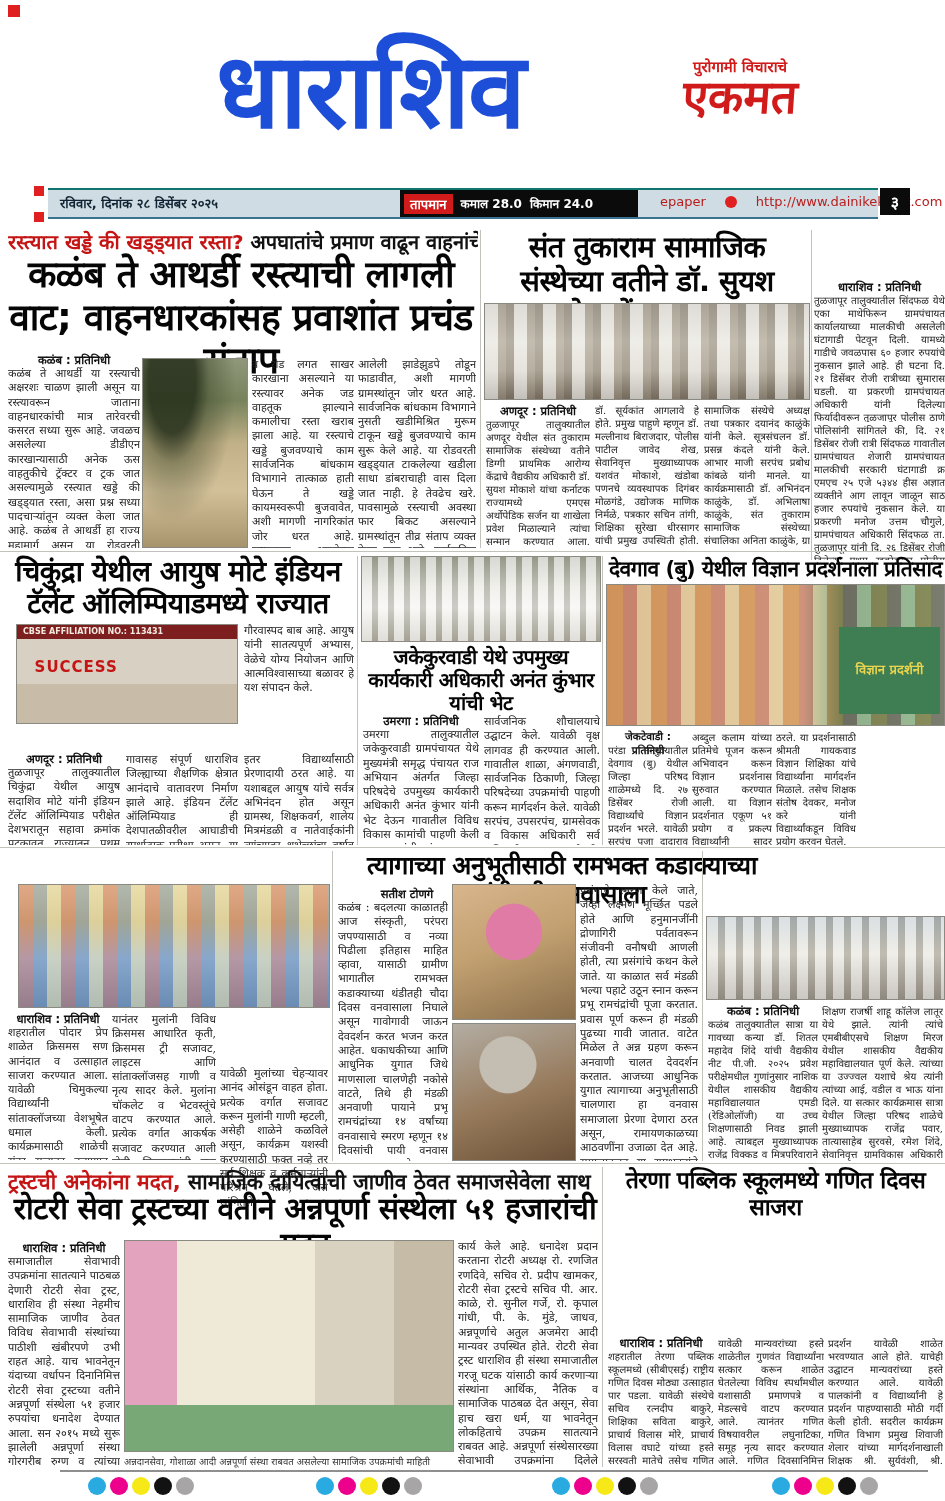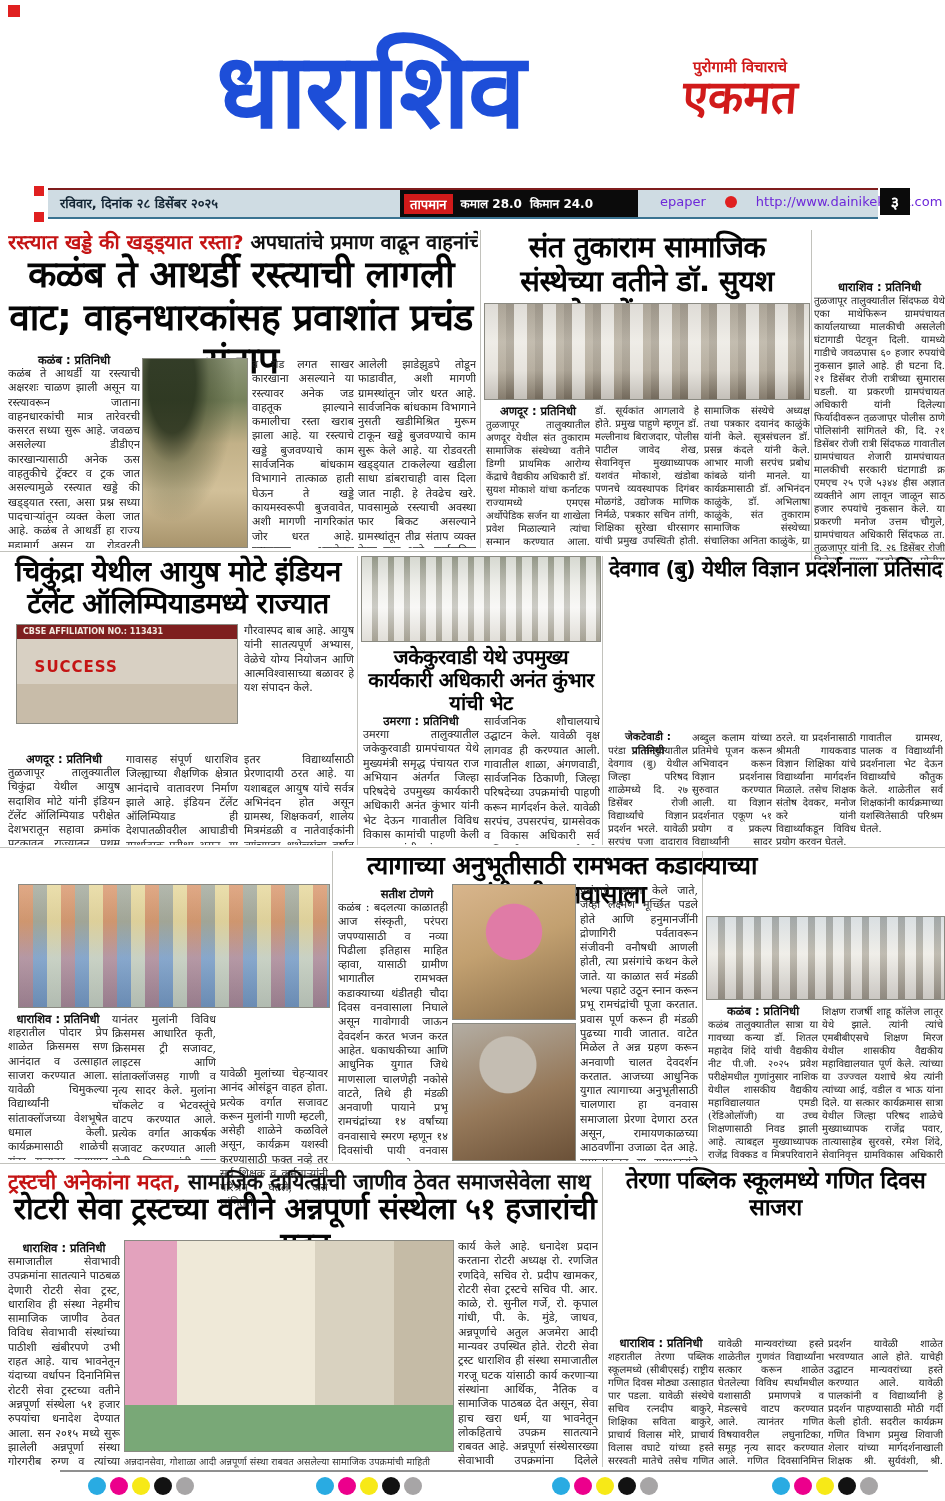--- a/index.html
+++ b/index.html
@@ -10,27 +10,27 @@
             font-size:104px;font-weight:bold;color:#1d4ed8;line-height:1.25;letter-spacing:-2px;}
   .tagline{position:absolute;left:650px;top:56px;width:180px;text-align:center;
            font-size:15px;font-weight:bold;color:#d11a1a;}
   .brand{position:absolute;left:650px;top:72px;width:180px;text-align:center;
          font-size:46px;font-weight:bold;color:#d11a1a;transform:skewX(-4deg);line-height:1.1;}
   .nextlogo{position:absolute;left:588px;top:117px;width:216px;height:56px;
             background:linear-gradient(100deg,#1b9bd7 0 67%,#0d0d0d 67% 100%);
             display:flex;align-items:center;justify-content:center;
             font-size:42px;font-weight:bold;color:#fff;letter-spacing:6px;font-style:italic;}
   .datebar{position:absolute;left:48px;top:188px;width:830px;height:27px;background:#cfdce3;
-           border-top:2px solid #7f1d1d;border-bottom:2px solid #3a7391;}
+           border-top:2px solid #0f766e;border-bottom:2px solid #3a7391;}
   .datetext{position:absolute;left:12px;top:4px;font-size:13px;font-weight:bold;color:#122433;}
   .tempseg{position:absolute;left:352px;top:0;height:100%;width:238px;background:#0b0b0b;
            display:flex;align-items:center;gap:8px;padding:0 4px;box-sizing:border-box;}
   .templabel{background:#d11a1a;color:#fff;font-size:13px;font-weight:bold;padding:1px 6px;}
   .tempval{color:#fff;font-size:12px;font-weight:bold;}
-  .epaperseg{position:absolute;left:612px;top:4px;font-size:13px;color:#6d28d9;display:flex;align-items:center;gap:19px;}
+  .epaperseg{position:absolute;left:612px;top:4px;font-size:13px;color:#b91c1c;display:flex;align-items:center;gap:19px;}
   .redball{width:12px;height:12px;border-radius:50%;background:#e02020;display:inline-block;}
   .pagebox{position:absolute;left:880px;top:188px;width:30px;height:27px;background:#0b0b0b;
            color:#fff;font-size:16px;font-weight:bold;display:flex;align-items:center;justify-content:center;}
   .kicker{position:absolute;font-weight:bold;white-space:nowrap;overflow:hidden;}
   .kicker .red{color:#c41414;}
   .kicker .blk{color:#111;}
   .headline{position:absolute;font-weight:bold;color:#050505;text-align:center;line-height:1.16;letter-spacing:-0.5px;}
   .byline{position:absolute;font-size:11.5px;font-weight:bold;text-align:center;color:#111;}
   .col{position:absolute;font-size:11px;line-height:1.3;text-align:justify;color:#222;
        overflow:hidden;font-family:"DejaVu Serif",serif;}
@@ -139,25 +139,27 @@
   <div class="vdiv" style="left:357px;top:556px;height:289px;"></div>
 
   <div class="photo ph-jakekur" style="left:361px;top:556px;width:240px;height:86px;"></div>
   <div class="headline" style="left:361px;top:646px;width:240px;font-size:20px;">जकेकुरवाडी येथे उपमुख्य कार्यकारी अधिकारी अनंत कुंभार यांची भेट</div>
   <div class="byline" style="left:363px;top:713px;width:116px;">उमरगा : प्रतिनिधी</div>
   <div class="col" style="left:363px;top:728px;width:116px;height:117px;">उमरगा तालुक्यातील जकेकुरवाडी ग्रामपंचायत येथे मुख्यमंत्री समृद्ध पंचायत राज अभियान अंतर्गत जिल्हा परिषदेचे उपमुख्य कार्यकारी अधिकारी अनंत कुंभार यांनी भेट देऊन गावातील विविध विकास कामांची पाहणी केली व ग्रामस्थांशी संवाद साधून योजनांचा आढावा घेतला.</div>
   <div class="col" style="left:484px;top:715px;width:116px;height:130px;">सार्वजनिक शौचालयाचे उद्घाटन केले. यावेळी वृक्ष लागवड ही करण्यात आली. गावातील शाळा, अंगणवाडी, सार्वजनिक ठिकाणी, जिल्हा परिषदेच्या उपक्रमांची पाहणी करून मार्गदर्शन केले. यावेळी सरपंच, उपसरपंच, ग्रामसेवक व विकास अधिकारी सर्व अधिकारी, कर्मचारी, पदाधिकारी व ग्रामस्थ उपस्थित होते.</div>
   <div class="vdiv" style="left:602px;top:556px;height:289px;"></div>
 
   <div class="headline" style="left:606px;top:557px;width:339px;font-size:21px;">देवगाव (बु) येथील विज्ञान प्रदर्शनाला प्रतिसाद</div>
+  <div class="photo ph-vidnyan" style="left:606px;top:584px;width:339px;height:142px;">
+    <div class="greenboard">विज्ञान प्रदर्शनी</div>
+  </div>
   <div class="byline" style="left:608px;top:729px;width:80px;font-size:10.5px;">जेकटेवाडी : प्रतिनिधी</div>
   <div class="col small" style="left:608px;top:744px;width:80px;height:101px;">परंडा तालुक्यातील देवगाव (बु) येथील जिल्हा परिषद शाळेमध्ये दि. २७ डिसेंबर रोजी विद्यार्थ्यांचे विज्ञान प्रदर्शन भरले. यावेळी सरपंच पूजा दादाराव यांची प्रमुख उपस्थिती होती.</div>
   <div class="col small" style="left:692px;top:731px;width:80px;height:114px;">अब्दुल कलाम यांच्या प्रतिमेचे पूजन करून अभिवादन करून विज्ञान प्रदर्शनास सुरुवात करण्यात आली. या विज्ञान प्रदर्शनात एकूण ५१ प्रयोग व प्रकल्प विद्यार्थ्यांनी सादर केले.</div>
   <div class="col small" style="left:776px;top:731px;width:80px;height:114px;">ठरले. या प्रदर्शनासाठी श्रीमती गायकवाड विज्ञान शिक्षिका यांचे विद्यार्थ्यांना मार्गदर्शन मिळाले. तसेच शिक्षक संतोष देवकर, मनोज करे यांनी विद्यार्थ्यांकडून विविध प्रयोग करवून घेतले.</div>
-  <div class="col small" style="left:860px;top:731px;width:83px;height:114px;">गावातील ग्रामस्थ, पालक व विद्यार्थ्यांनी प्रदर्शनाला भेट देऊन विद्यार्थ्यांचे कौतुक केले. शाळेतील सर्व शिक्षकांनी कार्यक्रमाच्या यशस्वितेसाठी परिश्रम घेतले.</div>
 
   <div class="hdiv" style="left:0;top:847px;width:945px;"></div>
 
   <div class="headline" style="left:4px;top:889px;width:326px;font-size:25px;">पोदार प्रेप शाळेत क्रिसमस साजरा</div>
   <div class="photo ph-xmas" style="left:18px;top:884px;width:312px;height:124px;"></div>
   <div class="byline" style="left:8px;top:1011px;width:100px;">धाराशिव : प्रतिनिधी</div>
   <div class="col" style="left:8px;top:1026px;width:100px;height:134px;">शहरातील पोदार प्रेप शाळेत क्रिसमस सण आनंदात व उत्साहात साजरा करण्यात आला. यावेळी चिमुकल्या विद्यार्थ्यांनी सांताक्लॉजच्या वेशभूषेत धमाल केली. कार्यक्रमासाठी शाळेची सुंदर सजावट करण्यात आली होती. मुलांना यावेळी क्रिसमसचे महत्त्व सांगण्यात आले, असे शाळेतर्फे कळविण्यात आले.</div>
   <div class="col" style="left:112px;top:1013px;width:104px;height:147px;">यानंतर मुलांनी विविध क्रिसमस आधारित कृती, क्रिसमस ट्री सजावट, लाइटस आणि सांताक्लॉजसह गाणी व नृत्य सादर केले. मुलांना चॉकलेट व भेटवस्तूंचे वाटप करण्यात आले. प्रत्येक वर्गात आकर्षक सजावट करण्यात आली होती. चिमुकल्यांनी यात उत्स्फूर्त सहभाग घेतला, असे सांगण्यात आले.</div>
   <div class="col" style="left:220px;top:1067px;width:108px;height:147px;">यावेळी मुलांच्या चेहऱ्यावर आनंद ओसंडून वाहत होता. प्रत्येक वर्गात सजावट करून मुलांनी गाणी म्हटली, असेही शाळेने कळविले असून, कार्यक्रम यशस्वी करण्यासाठी फक्त नव्हे तर सर्व शिक्षक व कर्मचाऱ्यांनी परिश्रम घेतले, असे सांगितले.</div>
   <div class="vdiv" style="left:332px;top:851px;height:310px;"></div>

